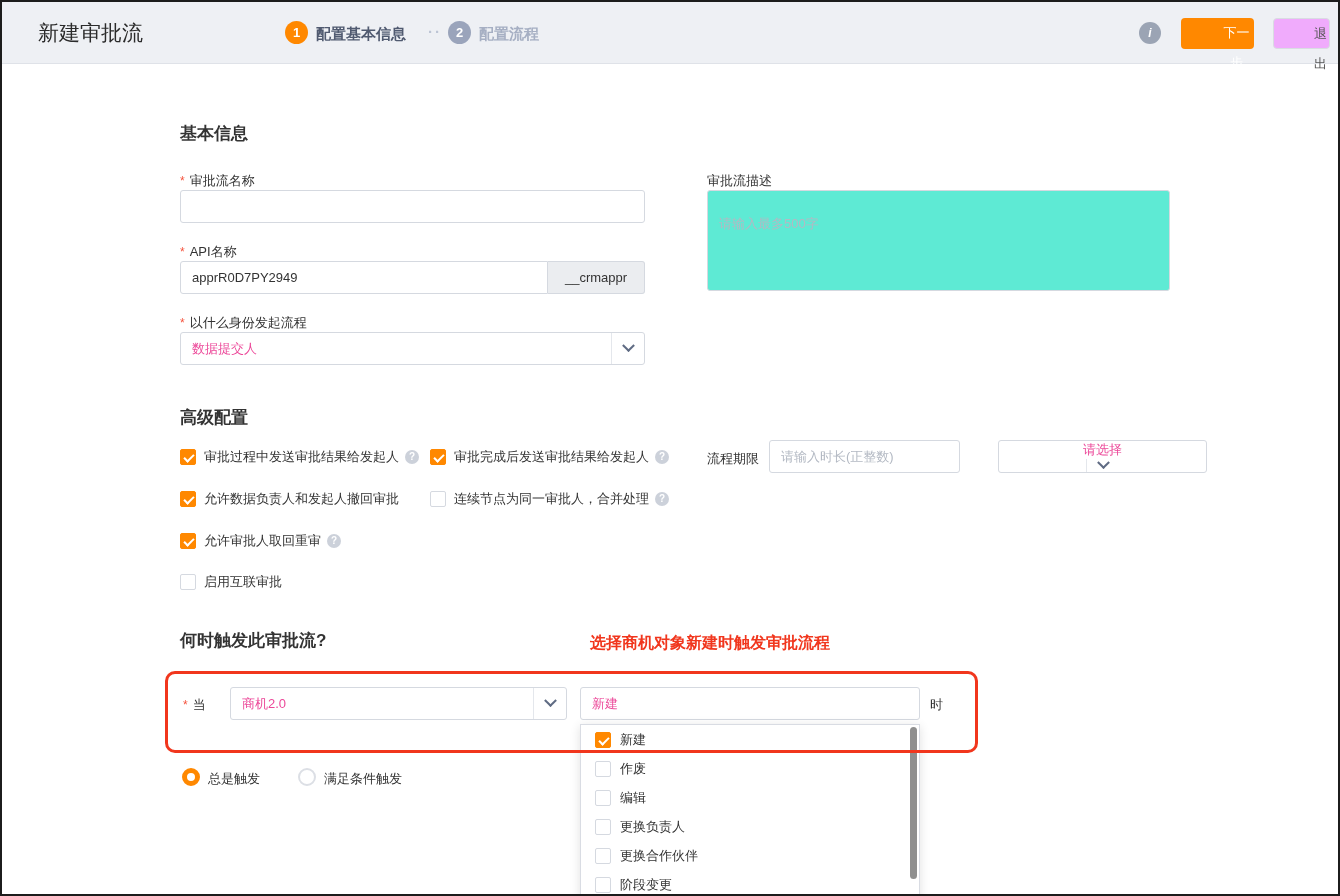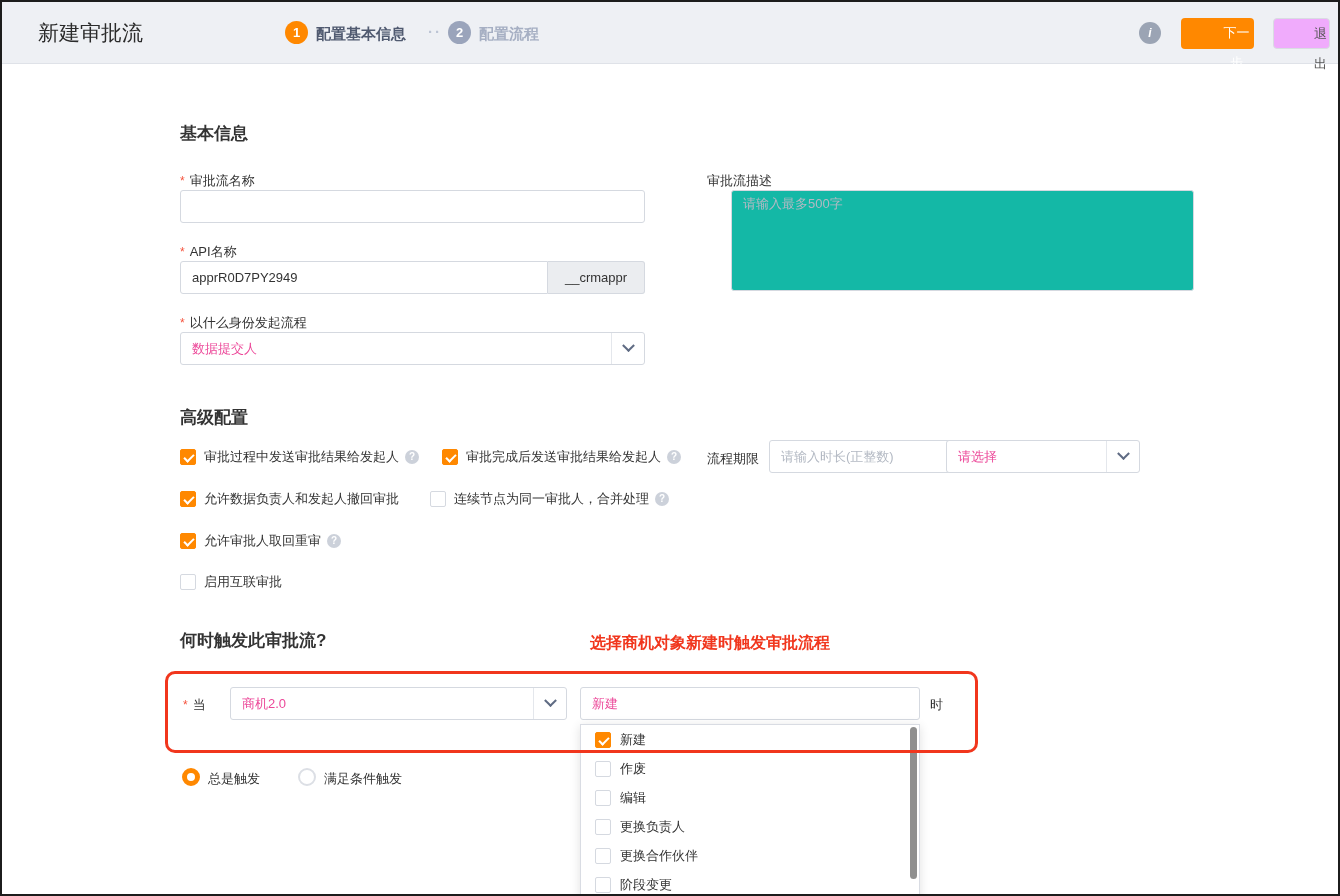--- a/index.html
+++ b/index.html
@@ -17,21 +17,21 @@
   .btn { position:absolute; top:16px; height:31px; border-radius:4px; font-size:13px; text-align:center; line-height:30px; cursor:pointer;padding-left:38px; }
   .btn-next { left:1179px; width:73px; background:#ff8800; color:#fff; }
   .btn-exit { left:1271px; width:57px; background:#f0abfc; border:1px solid #d9dce2; color:#555; }
 
   
   .sec-title { position:absolute; font-size:17px; font-weight:700; color:#333; }
   .lbl { position:absolute; font-size:13px; color:#333; }
   .req { color:#f5533d; margin-right:5px; font-size:12px; }
   .ipt { position:absolute; background:#fff; border:1px solid #d5d9e0; border-radius:3px; height:33px; font-size:13px; color:#333; padding:0 11px; font-family:inherit; }
   input.ipt::placeholder, textarea.ipta::placeholder { color:#b3b9c3; }
-  .ipta { position:absolute; background:#14b8a6; border:1px solid #d5d9e0; border-radius:3px; font-size:13px; color:#333; padding:4px 11px; resize:none; font-family:inherit;margin-left:24px; }
+  .ipta { position:absolute; background:#5eead4; border:1px solid #d5d9e0; border-radius:3px; font-size:13px; color:#333; padding:24px 11px; resize:none; font-family:inherit; }
   .sel { position:absolute; background:#fff; border:1px solid #d5d9e0; border-radius:3px; height:33px; display:flex; align-items:center; cursor:pointer; }
   .sel-text { flex:1; font-size:13px; color:#ec4899; padding:0 11px; }
   .sel-caret { width:33px; height:100%; border-left:1px solid #e4e7ec; display:flex; align-items:center; justify-content:center; }
   .chev { width:9px; height:9px; border-right:2px solid #5f6b83; border-bottom:2px solid #5f6b83; transform:rotate(45deg) translate(-2px,-2px); }
 
   .grp { position:absolute; display:flex; height:33px; }
   .grp input { flex:1; border:1px solid #d5d9e0; border-radius:3px 0 0 3px; font-size:13px; color:#333; padding:0 11px; font-family:inherit; background:#fff; min-width:0; }
   .grp-addon { width:97px; background:#ebedf0; border:1px solid #d5d9e0; border-left:none; border-radius:0 3px 3px 0; font-size:13px; color:#333; display:flex; align-items:center; justify-content:center; }
 
   .cb-row { position:absolute; display:flex; align-items:center; height:18px; cursor:pointer; }
@@ -103,21 +103,21 @@
       </div>
   </div>
 
   <div class="sec-title" style="left:178px; top:404px;">高级配置</div>
 
   <div class="cb-row" style="left:178px; top:446px;">
     <span class="cb checked"></span>
     <span class="cb-label">审批过程中发送审批结果给发起人</span>
     <span class="help">?</span>
   </div>
-  <div class="cb-row" style="left:428px; top:446px;margin-left:12px;">
+  <div class="cb-row" style="left:428px; top:446px;">
     <span class="cb checked"></span>
     <span class="cb-label">审批完成后发送审批结果给发起人</span>
     <span class="help">?</span>
   </div>
   <div class="cb-row" style="left:178px; top:488px;">
     <span class="cb checked"></span>
     <span class="cb-label">允许数据负责人和发起人撤回审批</span>
   </div>
   <div class="cb-row" style="left:428px; top:488px;">
     <span class="cb"></span>
@@ -129,21 +129,21 @@
     <span class="cb-label">允许审批人取回重审</span>
     <span class="help">?</span>
   </div>
   <div class="cb-row" style="left:178px; top:571px;">
     <span class="cb"></span>
     <span class="cb-label">启用互联审批</span>
   </div>
 
   <div class="lbl" style="left:705px; top:448px;">流程期限</div>
   <input class="ipt" style="left: 767px; top: 438px; width: 191px;" placeholder="请输入时长(正整数)">
-  <div class="sel" style="left:944px; top:438px; width:194px;">
+  <div class="sel" style="left:996px; top:438px; width:209px;flex-direction:column;">
     <div class="sel-text">请选择</div>
     <div class="sel-caret">
         <span class="chev"></span>
       </div>
   </div>
 
   <div class="sec-title" style="left:178px; top:627px;">何时触发此审批流?</div>
   <div class="annot" style="left:588px; top:631px;">选择商机对象新建时触发审批流程</div>
 
   <div class="red-rect"></div>

